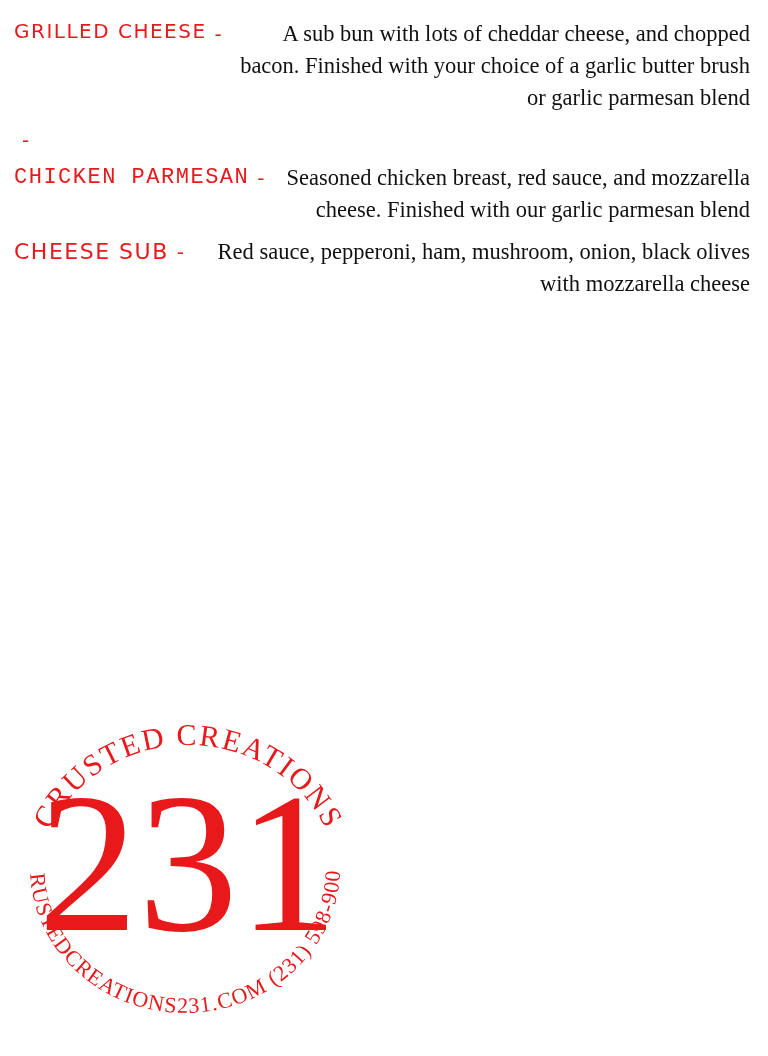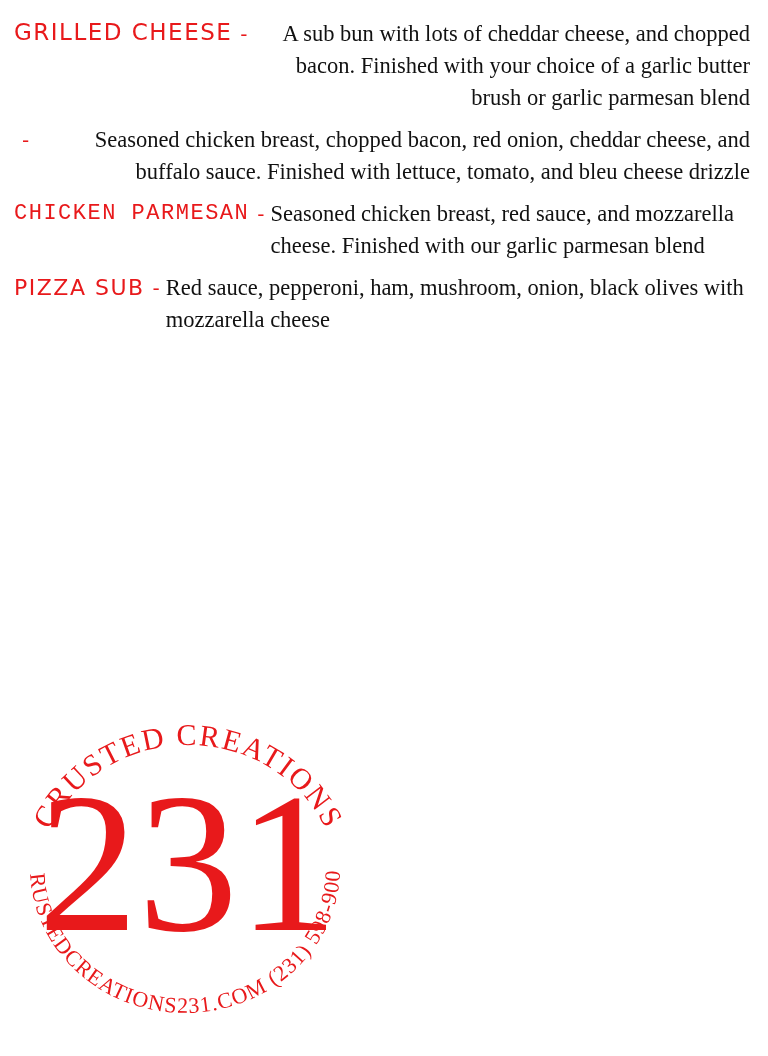--- a/index.html
+++ b/index.html
@@ -27,21 +27,21 @@
 
   .menu-item {
     display: flex;
     align-items: flex-start;
     margin-bottom: 6px;
   }
 
   .item-name {
     color: #e8191b;
     font-family: "DejaVu Sans", sans-serif;
-    font-size: 23px;
+    font-size: 20px;
     letter-spacing: 1.5px;
     line-height: 1.1;
     white-space: nowrap;
     flex: 0 0 auto;
     padding-top: 8px;
   }
 
   .dash {
     color: #e8191b;
     font-family: "DejaVu Sans", sans-serif;
@@ -50,21 +50,21 @@
     padding-top: 8px;
     padding-left: 8px;
     padding-right: 6px;
   }
 
   .item-desc {
     flex: 1 1 auto;
     font-family: "Liberation Serif", serif;
     font-size: 22.5px;
     line-height: 1.42;
-    text-align: left;
+    text-align: right;
     color: #111111;
     padding-top: 4px;
   }
 
   
   .item-grilled .item-name { padding-top: 6px; }
   .item-grilled .item-desc { text-align: right; }
   .item-buffalo .item-desc { text-align: right; }
   .item-parm .item-name { font-size: 22px; font-family: Liberation Mono, monospace; }
   .item-pizza .item-name { font-size: 22px; }
@@ -98,31 +98,30 @@
 <div id="menu">
 
   <div class="menu-item item-grilled">
     <span class="item-name">GRILLED CHEESE</span>
     <span class="dash">-</span>
     <span class="item-desc">A sub bun with lots of cheddar cheese, and chopped bacon. Finished with your choice of a garlic butter brush or garlic parmesan blend</span>
   </div>
 
   <div class="menu-item item-buffalo">
     <span class="dash">-</span>
-    <span class="item-desc">Seasoned chicken breast, chopped bacon, red onion, cheddar cheese, and buffalo sauce. Finished with lettuce, tomato, and bleu cheese drizzle</span>
   </div>
 
   <div class="menu-item item-parm">
     <span class="item-name">CHICKEN PARMESAN</span>
     <span class="dash">-</span>
     <span class="item-desc">Seasoned chicken breast, red sauce, and  mozzarella cheese. Finished with our garlic parmesan blend</span>
   </div>
 
   <div class="menu-item item-pizza">
-    <span class="item-name">PIZZA SUB</span>
+    <span class="item-name">CHEESE SUB</span>
     <span class="dash">-</span>
     <span class="item-desc">Red sauce, pepperoni, ham, mushroom, onion, black olives with mozzarella cheese</span>
   </div>
 
 </div>
 
 <div id="logo">
   <svg width="380" height="320" viewBox="0 0 380 320" xmlns="http://www.w3.org/2000/svg">
     <defs>
       <path id="arcTop" d="M 30,185 A 150,140 0 0 1 330,185" fill="none"></path>

